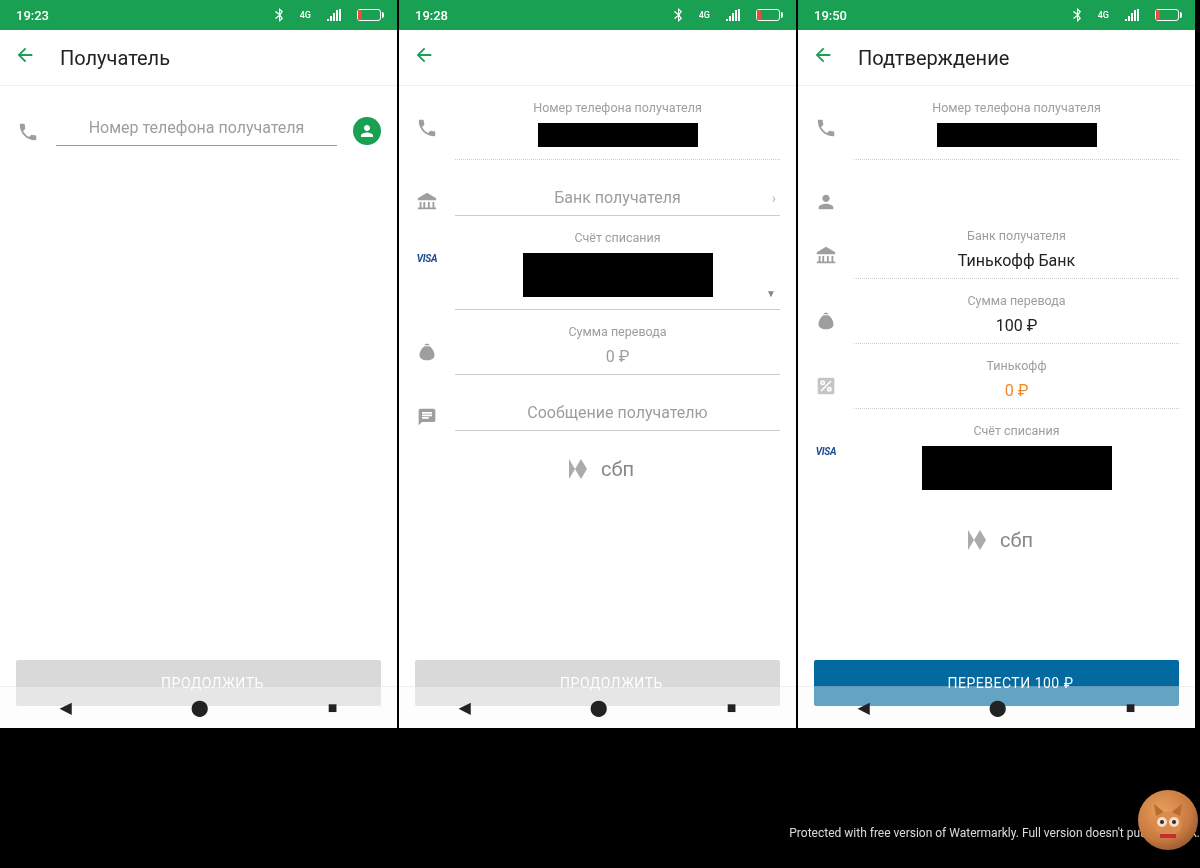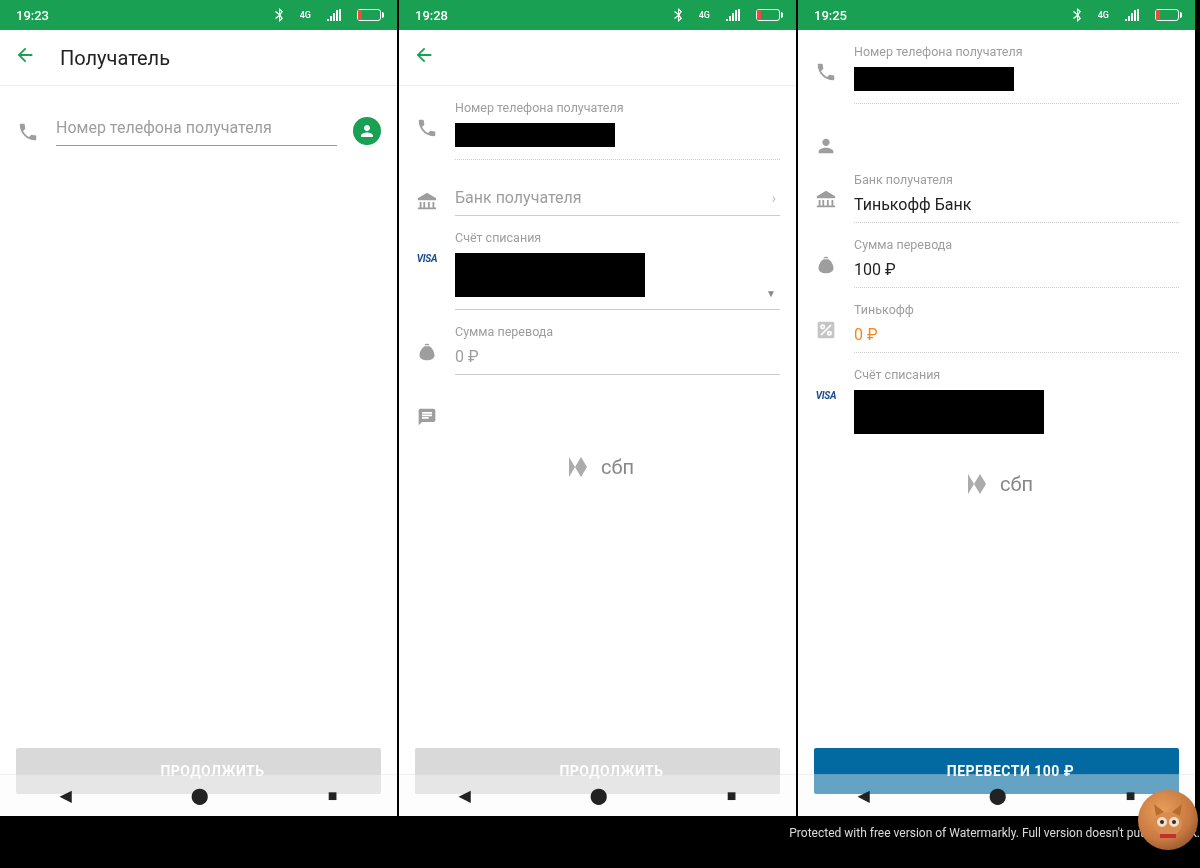--- a/index.html
+++ b/index.html
@@ -7,21 +7,21 @@
     font-family: -apple-system, Roboto, Arial, sans-serif;
     background: #000;
     width: 1200px;
     height: 868px;
     display: flex;
     position: relative;
     overflow: hidden;
   }
   .phone {
     width: 399px;
-    height: 816px;
+    height: 728px;
     background: #fff;
     border-right: 2px solid #000;
     display: flex;
     flex-direction: column;
     position: relative;
   }
   .phone:last-child { border-right: none; width: 400px; }
   .status-bar {
     background: #1aa053;
     height: 30px;
@@ -47,21 +47,21 @@
   .app-header {
     height: 56px;
     display: flex;
     align-items: center;
     padding: 0 14px;
     border-bottom: 1px solid #eee;
     gap: 24px;
   }
   .back-arrow { color: #1aa053; font-size: 22px; }
   .app-title { font-size: 20px; color: #222; font-weight: 400; }
-  .content { flex: 1; padding: 0 0; overflow: hidden; }
+  .content { flex: 1; padding: 0 0; overflow: hidden; text-align: center; }
   .row {
     display: flex;
     align-items: flex-start;
     padding: 14px 16px 0 16px;
     gap: 16px;
   }
   .row-icon {
     width: 24px;
     height: 24px;
     flex-shrink: 0;
@@ -117,21 +117,21 @@
     font-size: 20px;
     margin-top: 24px;
   }
   .bottom-button {
     margin: 16px 16px 22px 16px;
     height: 46px;
     display: flex;
     align-items: center;
     justify-content: center;
     font-size: 14px;
-    font-weight: 700;
+    font-weight: 400;
     letter-spacing: 0.5px;
     border-radius: 2px;
     padding-left: 28px;
   }
   .bottom-button.disabled { background: #d9d9d9; color: #fff; }
   .bottom-button.green { background: #0369a1; color: #fff; }
   .contacts-icon {
     width: 28px; height: 28px; background: #1aa053; border-radius: 50%;
     display: flex; align-items: center; justify-content: center; color: #fff;
     margin-top: 14px;
@@ -294,51 +294,62 @@
         <div class="field-label">Сумма перевода</div>
         <div class="field-value" style="border-bottom:1px solid #ccc; color:#9e9e9e">0 ₽</div>
       </div>
     </div>
     <div class="row">
       <div class="row-icon">
         <svg width="20" height="20" viewBox="0 0 24 24" fill="#9e9e9e">
             <path d="M20 2H4c-1.1 0-2 .9-2 2v18l4-4h14c1.1 0 2-.9 2-2V4c0-1.1-.9-2-2-2zM6 9h12v2H6zm8 5H6v-2h8zM6 6h12v2H6z"></path>
           </svg>
       </div>
+      <div class="row-body">
+        <div class="placeholder-line">Сообщение получателю</div>
+      </div>
     </div>
     <div class="sbp-logo">
       <svg width="34" height="28" viewBox="0 0 34 28" fill="#888">
           <path d="M8 4l6 10-6 10V4zm6 10l6-10v20l-6-10zm6-10l6 10-6 10V4z" opacity="0.7"></path>
         </svg>
       <span>сбп</span>
     </div>
   </div>
   <div class="bottom-button disabled">ПРОДОЛЖИТЬ</div>
   <div class="nav-bar">
     <span>◀</span>
     <span>⬤</span>
     <span>■</span>
   </div>
 </div>
 
 <div class="phone">
   <div class="status-bar">
-    <span>19:25</span>
+    <span>19:50</span>
     <div class="status-right">
       <svg width="10" height="14" viewBox="0 0 10 14">
           <path d="M5 0v5.5L2 3 1 4l4 3-4 3 1 1 3-2.5V14l4-3.5L6.5 7 9 3.5 5 0zm1 2.5L7.5 4 6 5V2.5zm0 6.5l1.5 1L6 11.5V9z"></path>
         </svg>
       <span style="font-size:9px">4G</span>
       <svg width="14" height="12" viewBox="0 0 14 12">
           <path d="M0 10h2v2H0zm3-3h2v5H3zm3-3h2v8H6zm3-3h2v11H9zm3-1h2v12h-2z"></path>
         </svg>
       <div class="battery">
           <div class="battery-fill"></div>
         </div>
     </div>
+  </div>
+  <div class="app-header">
+    <span class="back-arrow">
+      <svg width="22" height="22" viewBox="0 0 24 24" fill="#1aa053">
+          <path d="M20 11H7.83l5.59-5.59L12 4l-8 8 8 8 1.41-1.41L7.83 13H20z"></path>
+        </svg>
+    </span>
+    <span class="app-title">Подтверждение</span>
   </div>
   <div class="content">
     <div class="row">
       <div class="row-icon">
         <svg width="22" height="22" viewBox="0 0 24 24" fill="#9e9e9e">
             <path d="M6.6 10.8c1.4 2.8 3.8 5.1 6.6 6.6l2.2-2.2c.3-.3.7-.4 1-.2 1.1.4 2.4.6 3.6.6.6 0 1 .4 1 1V20c0 .6-.4 1-1 1C10.6 21 3 13.4 3 4c0-.6.4-1 1-1h3.5c.6 0 1 .4 1 1 0 1.2.2 2.5.6 3.6.1.3 0 .7-.2 1l-2.3 2.2z"></path>
           </svg>
       </div>
       <div class="row-body">
         <div class="field-label">Номер телефона получателя</div>

